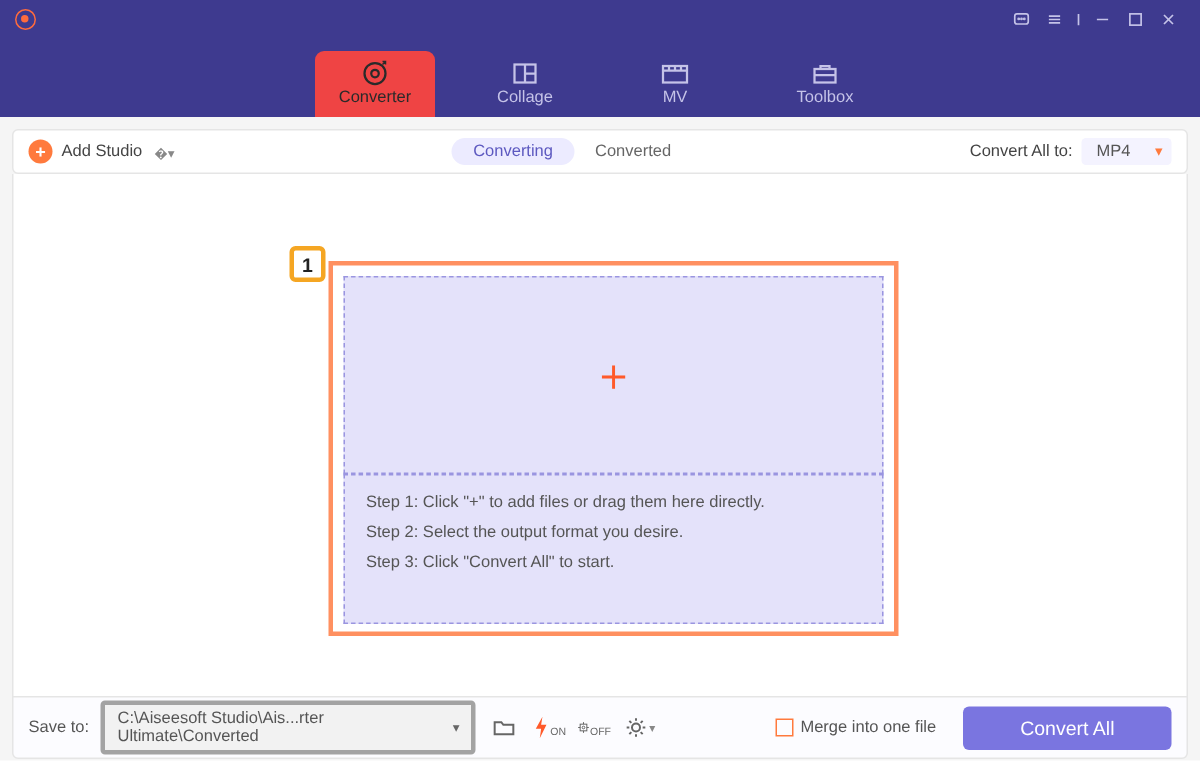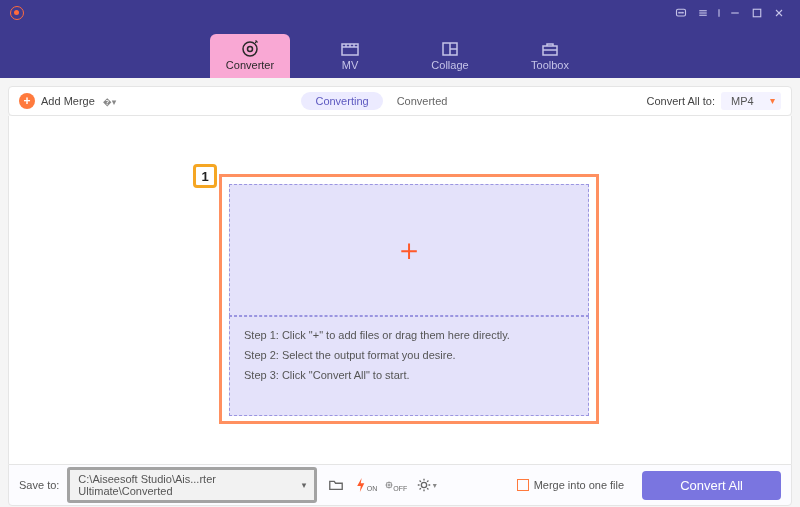--- a/index.html
+++ b/index.html
@@ -7,21 +7,21 @@
 
 .titlebar { height: 26px; background: #3e3a8f; display: flex; align-items: center; padding: 0 10px; color: #d0cfeb; font-size: 11px; }
 .titlebar .logo { width: 14px; height: 14px; margin-right: 6px; border: 1.5px solid #ff6b3d; border-radius: 50%; position: relative; }
 .titlebar .logo::after { content: ""; position: absolute; width: 5px; height: 5px; background: #ff6b3d; border-radius: 50%; top: 3px; left: 3px; }
 .titlebar .spacer { flex: 1; }
 .titlebar .win-btn { width: 22px; height: 22px; display: flex; align-items: center; justify-content: center; cursor: pointer; color: #c5c3e8; }
 .titlebar .win-btn svg { width: 12px; height: 12px; stroke: currentColor; fill: none; stroke-width: 1.5; }
 
 .tabsbar { height: 52px; background: #3e3a8f; display: flex; align-items: flex-end; justify-content: center; gap: 20px; }
 .tab { width: 80px; height: 44px; display: flex; flex-direction: column; align-items: center; justify-content: center; gap: 2px; color: #c5c3e8; font-size: 11px; cursor: pointer; border-radius: 6px 6px 0 0; }
-.tab.active { background: #f9a8d4; color: #2a2a2a; }
+.tab.active { background: #ef4444; color: #2a2a2a; }
 .tab .tab-icon { width: 20px; height: 16px; display: flex; align-items: center; justify-content: center; }
 .tab .tab-icon svg { stroke: currentColor; fill: none; stroke-width: 1.5; }
 
 .toolbar { height: 30px; background: #fff; border: 1px solid #e5e5e5; display: flex; align-items: center; padding: 0 10px; font-size: 11px; margin: 0 8px; border-radius: 4px; margin-top: 8px; }
 .add-files { display: flex; align-items: center; gap: 6px; cursor: pointer; color: #444; }
 .plus-circle { width: 16px; height: 16px; border-radius: 50%; background: #ff7a3d; color: #fff; display: flex; align-items: center; justify-content: center; font-size: 12px; font-weight: bold; line-height: 1; }
 .caret { font-size: 9px; color: #888; margin-left: 2px; }
 .toolbar .center { flex: 1; display: flex; justify-content: center; }
 .pill { padding: 3px 14px; border-radius: 10px; color: #666; cursor: pointer; }
 .pill.active { background: #ecebff; color: #5d59c0; }
@@ -102,56 +102,56 @@
         <svg width="18" height="18" viewBox="0 0 18 18">
           <circle cx="9" cy="9" r="7"></circle>
           <circle cx="9" cy="9" r="2.5"></circle>
           <path d="M14 3 L16 1 M16 3 L16 1 L14 1" stroke-width="1"></path>
         </svg>
       </span>
     <span>Converter</span>
   </div>
   <div class="tab">
     <span class="tab-icon">
+        <svg width="18" height="16" viewBox="0 0 18 16">
+          <rect x="2" y="2" width="14" height="12"></rect>
+          <line x1="9" y1="2" x2="9" y2="14"></line>
+          <line x1="9" y1="8" x2="16" y2="8"></line>
+        </svg>
+      </span>
+    <span>Collage</span>
+  </div>
+  <div class="tab">
+    <span class="tab-icon">
         <svg width="20" height="16" viewBox="0 0 20 16">
           <rect x="2" y="3" width="16" height="11"></rect>
           <line x1="2" y1="6" x2="18" y2="6"></line>
           <line x1="6" y1="3" x2="6" y2="6"></line>
           <line x1="10" y1="3" x2="10" y2="6"></line>
           <line x1="14" y1="3" x2="14" y2="6"></line>
         </svg>
       </span>
     <span>MV</span>
   </div>
   <div class="tab">
     <span class="tab-icon">
         <svg width="18" height="16" viewBox="0 0 18 16">
-          <rect x="2" y="2" width="14" height="12"></rect>
-          <line x1="9" y1="2" x2="9" y2="14"></line>
-          <line x1="9" y1="8" x2="16" y2="8"></line>
-        </svg>
-      </span>
-    <span>Collage</span>
-  </div>
-  <div class="tab">
-    <span class="tab-icon">
-        <svg width="18" height="16" viewBox="0 0 18 16">
           <rect x="2" y="5" width="14" height="9"></rect>
           <path d="M6 5 V3 H12 V5"></path>
           <line x1="2" y1="9" x2="16" y2="9"></line>
         </svg>
       </span>
     <span>Toolbox</span>
   </div>
 </div>
 
 <div class="toolbar">
   <div class="add-files">
     <span class="plus-circle">+</span>
-    <span>Add Merge</span>
+    <span>Add Studio</span>
     <span class="caret">�▾</span>
   </div>
   <div class="center">
     <span class="pill active">Converting</span>
     <span class="pill">Converted</span>
   </div>
   <div class="right">
     <span>Convert All to:</span>
     <span class="format-select"><span>MP4</span></span>
   </div>

